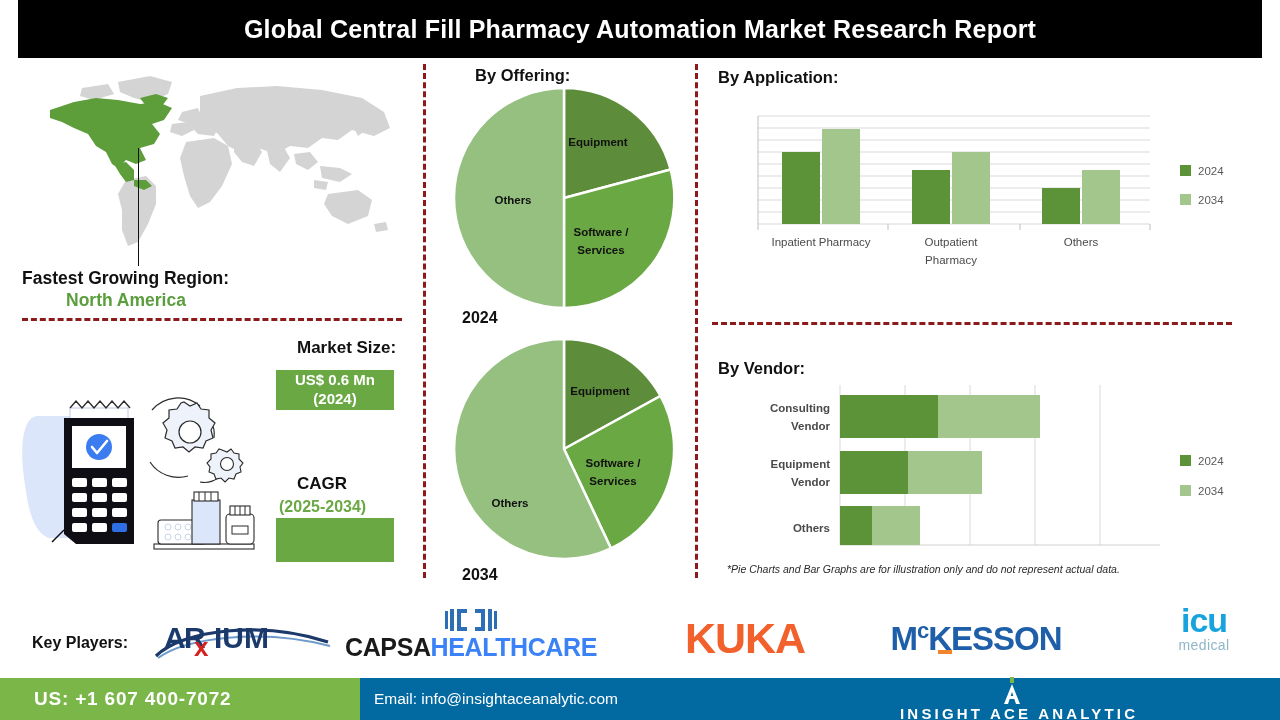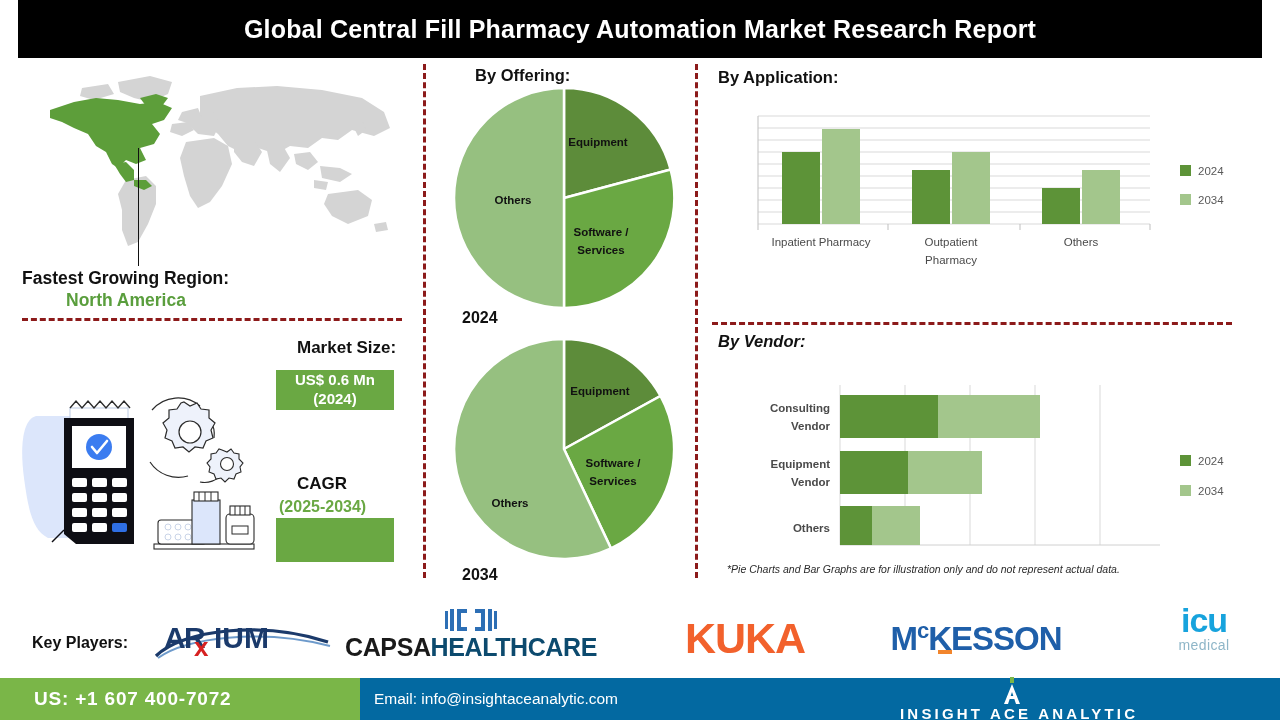--- a/index.html
+++ b/index.html
@@ -96,21 +96,21 @@
   }
   .logo { position:absolute; display:flex; align-items:center; }
 
   .logo-arxium { left: 152px; top: 612px; width: 182px; height: 52px; }
   .logo-arxium svg { width:100%; height:100%; }
 
   .logo-capsa { left: 340px; top: 602px; width: 262px; height: 60px;
                 flex-direction:column; align-items:center; justify-content:flex-end; }
   .capsa-text { font-size: 25px; font-weight:bold; letter-spacing:-0.4px; white-space:nowrap; }
   .capsa-a { color:#1a1a1a; }
-  .capsa-b { color:#0c4a6e;text-align:center; }
+  .capsa-b { color:#3b82f6;text-align:center; }
 
   .logo-kuka { left: 630px; top: 612px; width: 230px; height: 52px;
                justify-content:center; }
   .kuka-text { color:#f2612c; font-size: 43px; font-weight:bold; letter-spacing:-1px; }
 
   .logo-mckesson { left: 840px; top: 614px; width: 272px; height: 48px;
                    justify-content:center; }
   .mck-text { color:#1f5fa9; font-size: 33px; font-weight:bold; letter-spacing:-1px;
               position:relative; white-space:nowrap; }
   .mck-c { position:relative; font-size: 22px; vertical-align: super; }
@@ -353,21 +353,21 @@
       <text class="axis-cat" x="241" y="158" text-anchor="middle">Pharmacy</text>
       <text class="axis-cat" x="371" y="140" text-anchor="middle">Others</text>
 
       <rect x="470" y="59" width="11" height="11" fill="#5d9338"></rect>
       <text class="legend-txt" x="488" y="69">2024</text>
       <rect x="470" y="88" width="11" height="11" fill="#a3c68c"></rect>
       <text class="legend-txt" x="488" y="98">2034</text>
     </svg>
   </div>
 
-  <div class="sec-title" style="left:718px; top:332px;font-style:italic;">By Vendor:</div>
+  <div class="sec-title" style="left:718px; top:359px;">By Vendor:</div>
 
   <div class="chart-box" style="left:710px; top:375px;">
     <svg width="560" height="190" viewBox="0 0 560 190" xmlns="http://www.w3.org/2000/svg">
       <g stroke="#d9d9d9" stroke-width="1">
         <line x1="130" y1="10" x2="130" y2="170"></line>
         <line x1="195" y1="10" x2="195" y2="170"></line>
         <line x1="260" y1="10" x2="260" y2="170"></line>
         <line x1="325" y1="10" x2="325" y2="170"></line>
         <line x1="390" y1="10" x2="390" y2="170"></line>
       </g>

